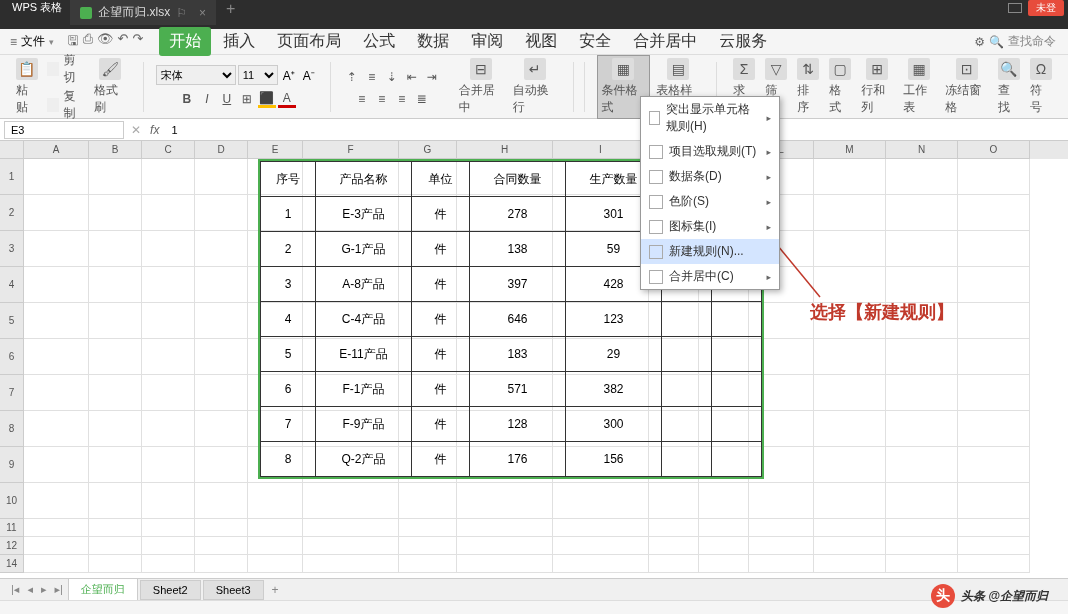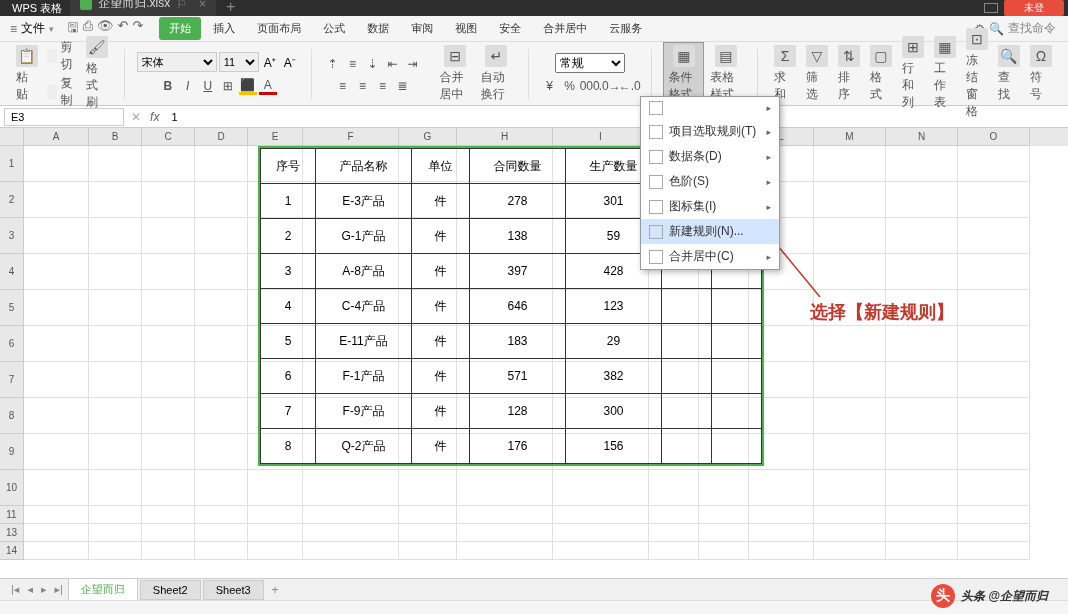--- a/index.html
+++ b/index.html
@@ -1,31 +1,31 @@
 <!DOCTYPE html>
 <html><head>
 <meta charset="utf-8">
 <style>
 *{margin:0;padding:0;box-sizing:border-box;font-family:"Microsoft YaHei",Arial,sans-serif;font-size:12px;}
 body{background:#fff;width:1068px;height:614px;overflow:hidden;position:relative;}
-.titlebar{background:#2d2d2d;color:#ccc;height:16px;display:flex;align-items:flex-end;padding:0 4px;}
+.titlebar{background:#2d2d2d;color:#ccc;height:29px;display:flex;align-items:flex-start;padding:0 4px;}
 .titlebar .app{color:#fff;font-size:11px;padding:0 8px;}
 .titlebar .tab{background:#3a3a3a;padding:4px 10px;display:flex;align-items:center;gap:6px;font-size:11px;color:#ddd;}
 .titlebar .tab .icon{width:12px;height:12px;background:#4caf50;border-radius:2px;}
 .titlebar .tab .close{color:#888;cursor:pointer;margin-left:6px;}
 .titlebar .plus{color:#888;padding:0 10px;font-size:16px;}
 .titlebar .right{margin-left:auto;display:flex;gap:6px;align-items:center;}
 .titlebar .right .box{width:14px;height:10px;border:1px solid #888;}
-.titlebar .right .badge{background:#e74c3c;color:#fff;padding:1px 20px;font-size:10px;border-radius:2px;}
+.titlebar .right .badge{background:#e74c3c;color:#fff;padding:1px 8px;font-size:10px;border-radius:2px;}
 .menubar{background:#f5f5f5;height:26px;display:flex;align-items:center;padding:0 4px;gap:2px;border-bottom:1px solid #ddd;}
 .menubar .menu-file{display:flex;align-items:center;gap:4px;padding:2px 6px;}
 .menubar .qat{display:flex;gap:4px;padding:0 6px;}
 .menubar .qat span{color:#666;font-size:13px;cursor:pointer;}
 .menubar .tabs{display:flex;gap:2px;margin-left:8px;}
-.menubar .tabs .mtab{padding:4px 10px;font-size:11px;color:#333;cursor:pointer;}
+.menubar .tabs .mtab{padding:4px 10px;font-size:16px;color:#333;cursor:pointer;}
 .menubar .tabs .mtab.active{background:#4caf50;color:#fff;border-radius:3px;}
 .menubar .search{margin-left:auto;display:flex;align-items:center;gap:4px;color:#888;padding:0 8px;}
 .menubar .search .gear{color:#666;}
 .ribbon{background:#f5f5f5;height:64px;display:flex;align-items:center;padding:2px 8px;gap:6px;border-bottom:1px solid #ccc;}
 .ribbon-group{display:flex;flex-direction:column;align-items:center;gap:2px;padding:0 4px;}
 .ribbon-group.row{flex-direction:row;}
 .ribbon-big{display:flex;flex-direction:column;align-items:center;font-size:10px;color:#555;gap:2px;cursor:pointer;padding:2px 4px;}
 .ribbon-big .ico{width:22px;height:22px;background:#ddd;border-radius:2px;display:flex;align-items:center;justify-content:center;font-size:14px;}
 .ribbon-big.active{background:#d0d0d0;border:1px solid #999;}
 .ribbon-small{display:flex;align-items:center;gap:4px;font-size:10px;color:#555;cursor:pointer;padding:1px 3px;}
@@ -183,30 +183,20 @@
     <div class="ribbon-big">
         <span class="ico">⊟</span>
         <span>合并居中</span>
       </div>
     <div class="ribbon-big">
         <span class="ico">↵</span>
         <span>自动换行</span>
       </div>
   </div>
   <div class="ribbon-sep"></div>
-  <div class="ribbon-group">
-    <select style="width:70px;height:20px"><option>常规</option></select>
-    <div class="font-btns">
-      <span>¥</span>
-      <span>%</span>
-      <span>000</span>
-      <span>.0→</span>
-      <span>←.0</span>
-    </div>
-  </div>
   <div class="ribbon-sep"></div>
   <div class="ribbon-group row">
     <div class="ribbon-big active">
         <span class="ico">▦</span>
         <span>条件格式</span>
       </div>
     <div class="ribbon-big">
         <span class="ico">▤</span>
         <span>表格样式</span>
       </div>
@@ -472,21 +462,21 @@
           <div class="cell" style="width: 96px;"></div>
           <div class="cell" style="width: 96px;"></div>
           <div class="cell" style="width: 50px;"></div>
           <div class="cell" style="width: 50px;"></div>
           <div class="cell" style="width: 65px;"></div>
           <div class="cell" style="width: 72px;"></div>
           <div class="cell" style="width: 72px;"></div>
           <div class="cell" style="width: 72px;"></div>
         </div>
         <div class="cellrow">
-          <div style="width: 24px; border-right: 1px solid rgb(204, 204, 204); border-bottom: 1px solid rgb(204, 204, 204); background: rgb(232, 232, 232); display: flex; align-items: center; justify-content: center; font-size: 10px; color: rgb(85, 85, 85);">13</div>
+          <div style="width: 24px; border-right: 1px solid rgb(204, 204, 204); border-bottom: 1px solid rgb(204, 204, 204); background: rgb(232, 232, 232); display: flex; align-items: center; justify-content: center; font-size: 10px; color: rgb(85, 85, 85);">12</div>
           <div class="cell" style="width: 65px;"></div>
           <div class="cell" style="width: 53px;"></div>
           <div class="cell" style="width: 53px;"></div>
           <div class="cell" style="width: 53px;"></div>
           <div class="cell" style="width: 55px;"></div>
           <div class="cell" style="width: 96px;"></div>
           <div class="cell" style="width: 58px;"></div>
           <div class="cell" style="width: 96px;"></div>
           <div class="cell" style="width: 96px;"></div>
           <div class="cell" style="width: 50px;"></div>
@@ -604,20 +594,21 @@
             </tr>
           </tbody>
       </table>
     </div>
   </div>
 </div>
 
 <div class="dropdown" id="ddmenu">
     <div class="item">
       <span class="ico"></span>
+      <span>突出显示单元格规则(H)</span>
       <span class="arrow">▸</span>
     </div>
     <div class="item">
       <span class="ico"></span>
       <span>项目选取规则(T)</span>
       <span class="arrow">▸</span>
     </div>
     <div class="item">
       <span class="ico"></span>
       <span>数据条(D)</span>

